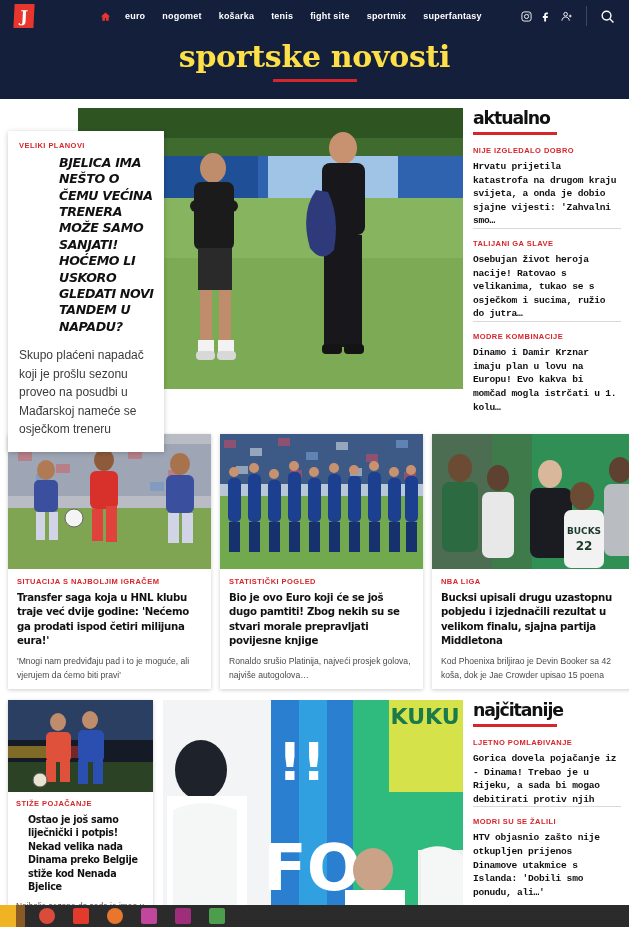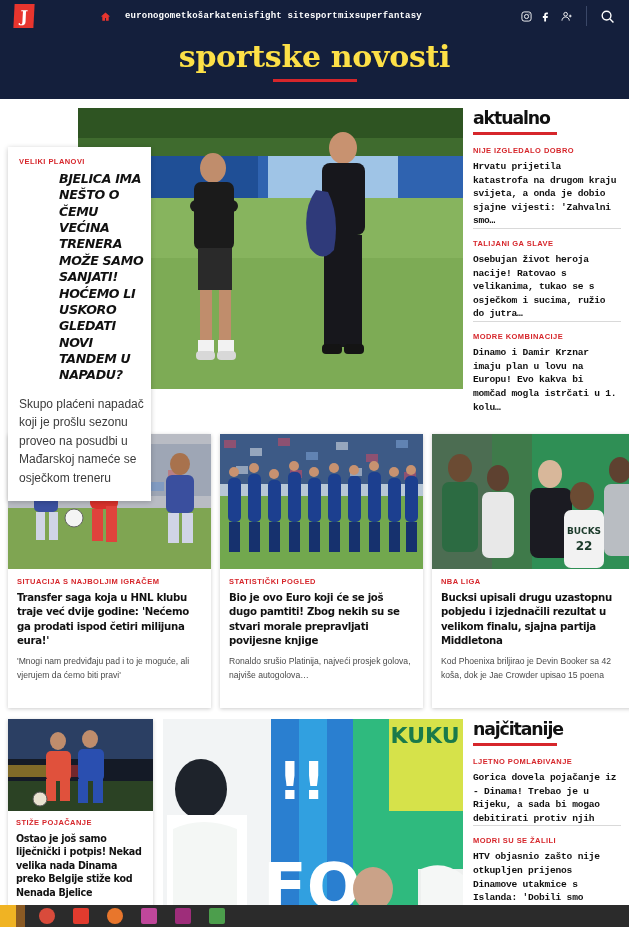--- a/index.html
+++ b/index.html
@@ -25,21 +25,21 @@
     color: #fff;
     font-family: "DejaVu Serif", serif;
     font-weight: bold;
     font-size: 16px;
     display: flex; align-items: center; justify-content: center;
     margin-right: 66px;
     flex: 0 0 auto;
     transform: skewX(-3deg);
   }
   .home-icon { margin-right: 14px; display:flex; align-items:center; }
-  .nav-list { display: flex; align-items: center; flex: 1 1 auto; font-family: Liberation Mono, monospace; }
+  .nav-list { display: flex; align-items: center; gap: 17px; flex: 1 1 auto; }
   .nav-item {
     color: #ffffff;
     font-size: 9px;
     font-weight: bold;
     letter-spacing: .2px;
     text-transform: lowercase;
     white-space: nowrap;
     cursor: pointer;
   }
   .nav-right { display: flex; align-items: center; gap: 9px; }
@@ -72,22 +72,22 @@
   
   .hero { position: relative; height: 281px; }
   .hero-img {
     position: absolute; left: 70px; top: 0;
     width: 385px; height: 281px;
     overflow: hidden;
     background: linear-gradient(#9fc4e6, #7fae63);
   }
   .hero-img svg { display:block; }
   .hero-box {
-    position: absolute; left: 0; top: 39px;
-    width: 143px;
+    position: absolute; left: 0; top: 23px;
+    width: 156px;
     background: #fff;
     padding: 10px 6px 13px 11px;
     box-shadow: 0 1px 5px rgba(0,0,0,.22);
     z-index: 5;
   }
   .kicker {
     color: #d6262b;
     font-size: 7.5px;
     font-weight: bold;
     letter-spacing: .45px;
@@ -134,21 +134,21 @@
   }
 
   
   .cards { display: flex; gap: 9px; margin-top: 10px; padding: 0 8px; }
   .card {
     width: 203px; flex: 0 0 203px;
     background: #fff;
     box-shadow: 0 1px 4px rgba(0,0,0,.2);
   }
   .card-img { height: 135px; overflow: hidden; background:#cfd6de; }
-  .card-body { padding: 8px 9px 26px 9px; }
+  .card-body { padding: 8px 9px 7px 9px; }
   .card-title {
     font-family: "DejaVu Sans", sans-serif;
     font-weight: bold;
     font-size: 10.2px;
     line-height: 1.4;
     color: #111;
     letter-spacing: -0.3px;
     margin-top: 4px;
   }
   .card-lead {
@@ -156,21 +156,21 @@
     font-size: 8.6px;
     line-height: 1.55;
     color: #4a4a4a;
   }
 
   
   .bottom { display: flex; gap: 10px; margin-top: 11px; padding: 0 8px; }
   .bot-left { width: 145px; flex: 0 0 145px; background:#fff; box-shadow: 0 1px 4px rgba(0,0,0,.2); }
   .bot-left .card-img { height: 92px; }
   .bot-left .card-body { padding: 7px 8px 10px 8px; }
-  .bot-left .card-title { font-size: 9.6px; }
+  .bot-left .card-title { font-size: 9.6px; margin-left: 12px; }
   .bot-left .card-lead { font-size: 8.4px; }
   .bot-mid { width: 300px; flex: 0 0 300px; overflow:hidden; }
 
   .taskbar {
     position: absolute; left: 0; bottom: 0;
     width: 629px; height: 22px;
     background: #2b2b2b;
     display: flex; align-items: center;
   }
   .tb-start { width: 16px; height: 22px; background:#f0b323; }

